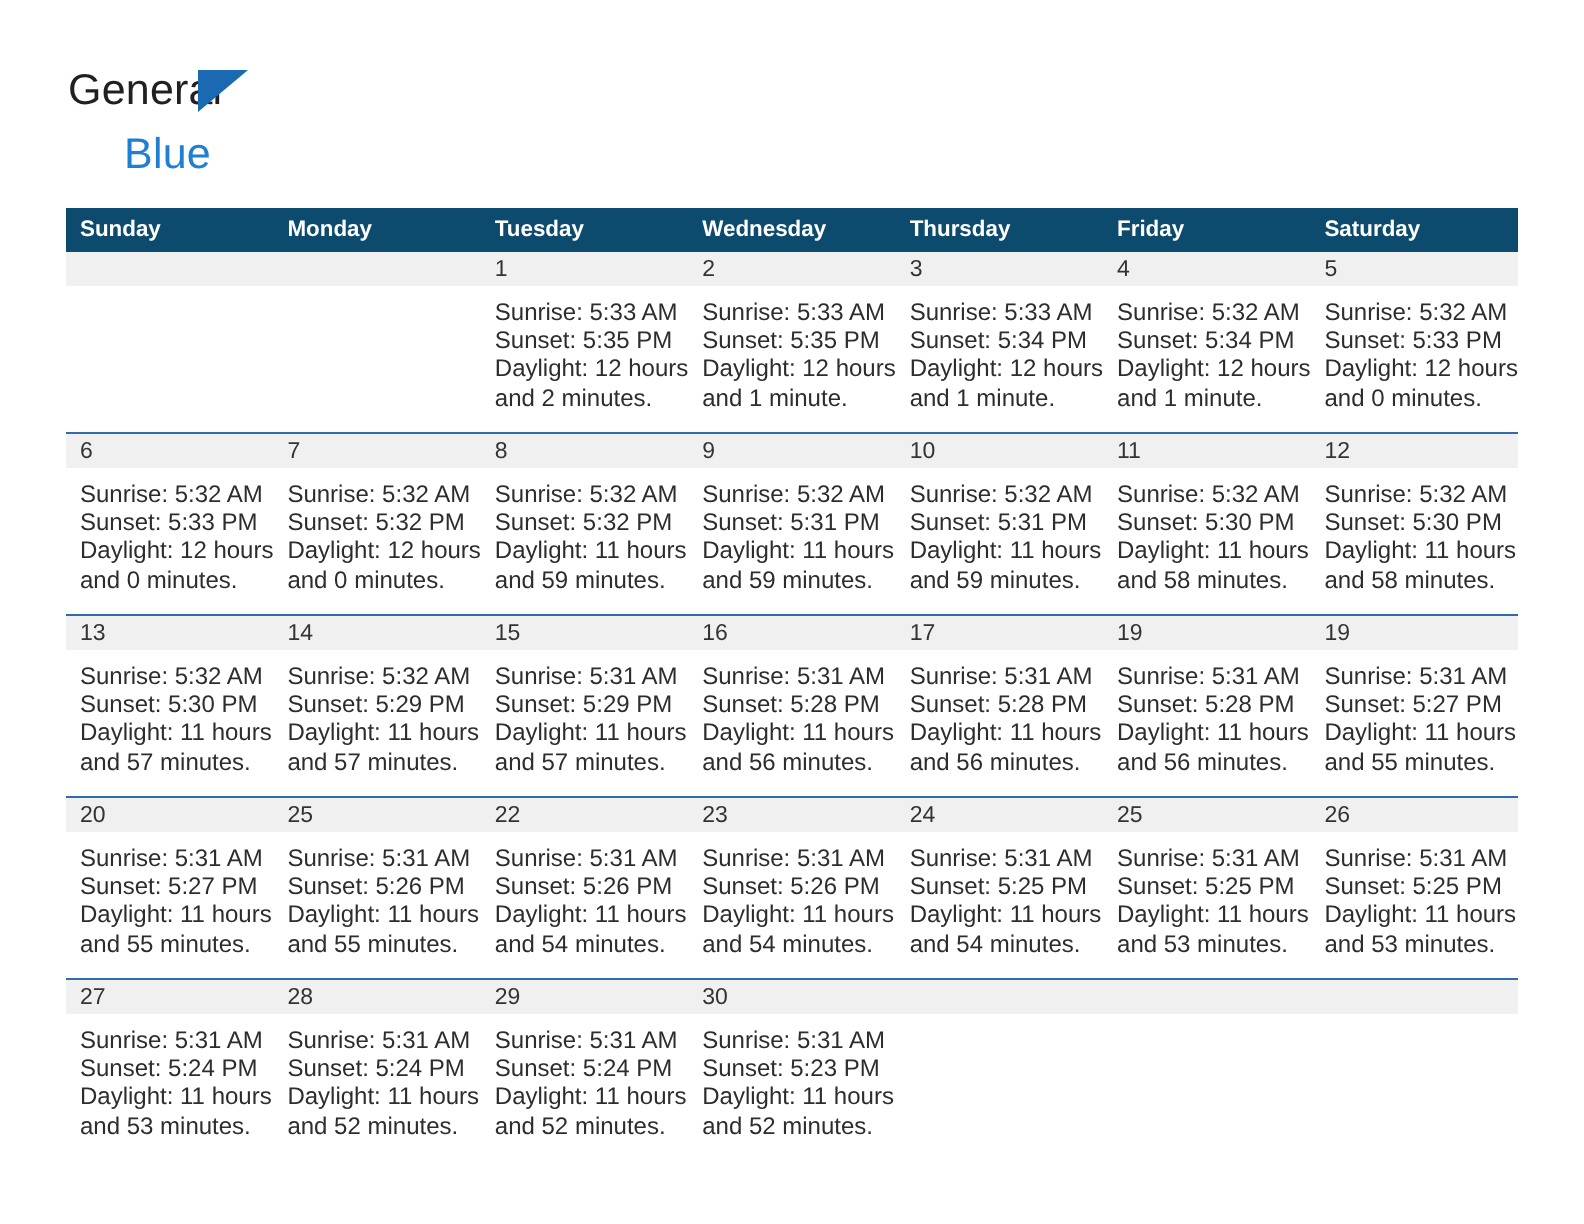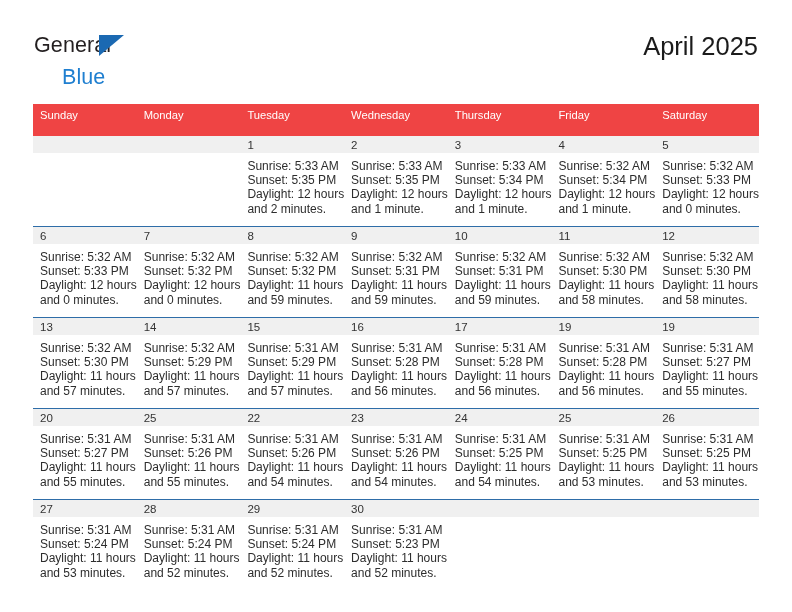--- a/index.html
+++ b/index.html
@@ -93,26 +93,26 @@
     width: 726px;
   }
   table.grid {
     border-collapse: collapse;
     table-layout: fixed;
     width: 726px;
   }
   table.grid col { width: 103.714px; }
 
   thead th {
-    background: #ef4444;
+    background: #0c4a6e;
     color: #ffffff;
     font-size: 11.2px;
-    font-weight: normal;
+    font-weight: bold;
     text-align: left;
-    padding: 5px 0 15px 7px;
+    padding: 5px 0 5px 7px;
     height: 20px;
     box-sizing: border-box;
     border: none;
   }
 
   tbody td {
     vertical-align: top;
     padding: 0;
     border: none;
     height: 90px;
@@ -156,21 +156,20 @@
 
   <div class="top-bar">
 
     <div class="logo">
       <span class="logo-general">General</span>
       <span class="logo-tri"></span>
       <span class="logo-blue">Blue</span>
     </div>
 
     <div class="title-block">
-      <div class="cal-title">April 2025</div>
     </div>
 
   </div>
 
   <div class="calendar">
     <table class="grid">
       <colgroup>
         <col>
           <col>
           <col>

